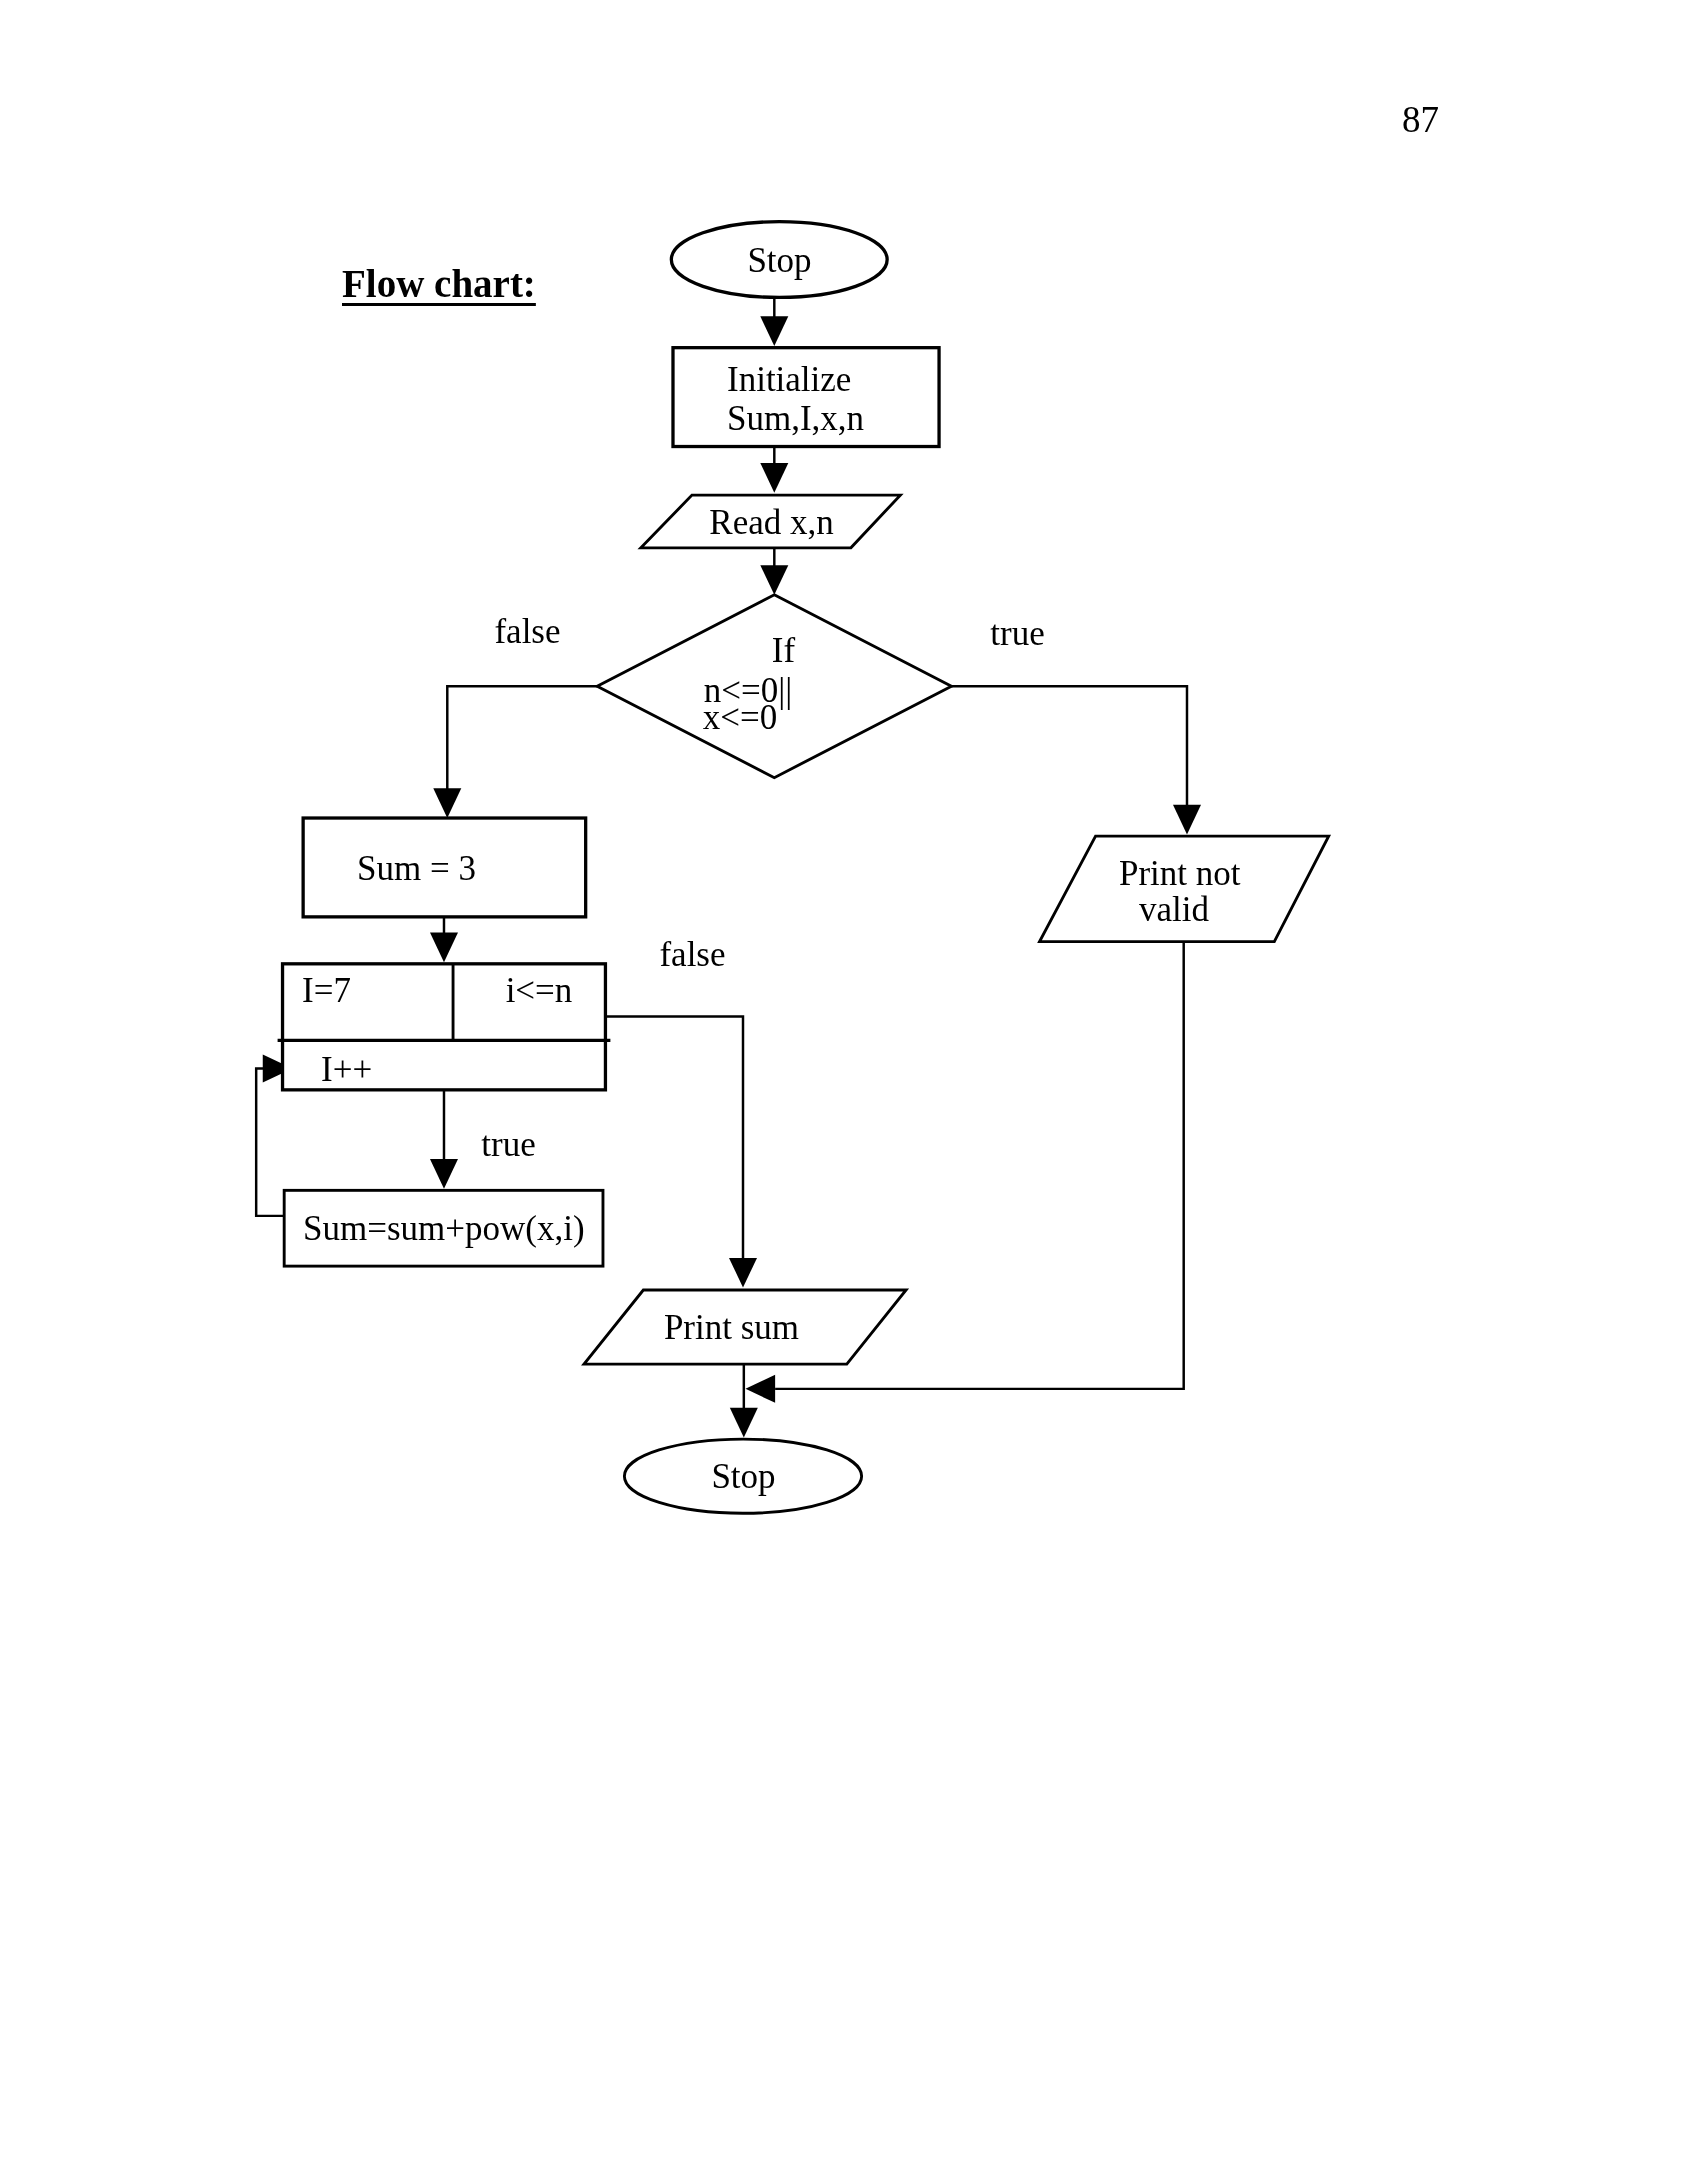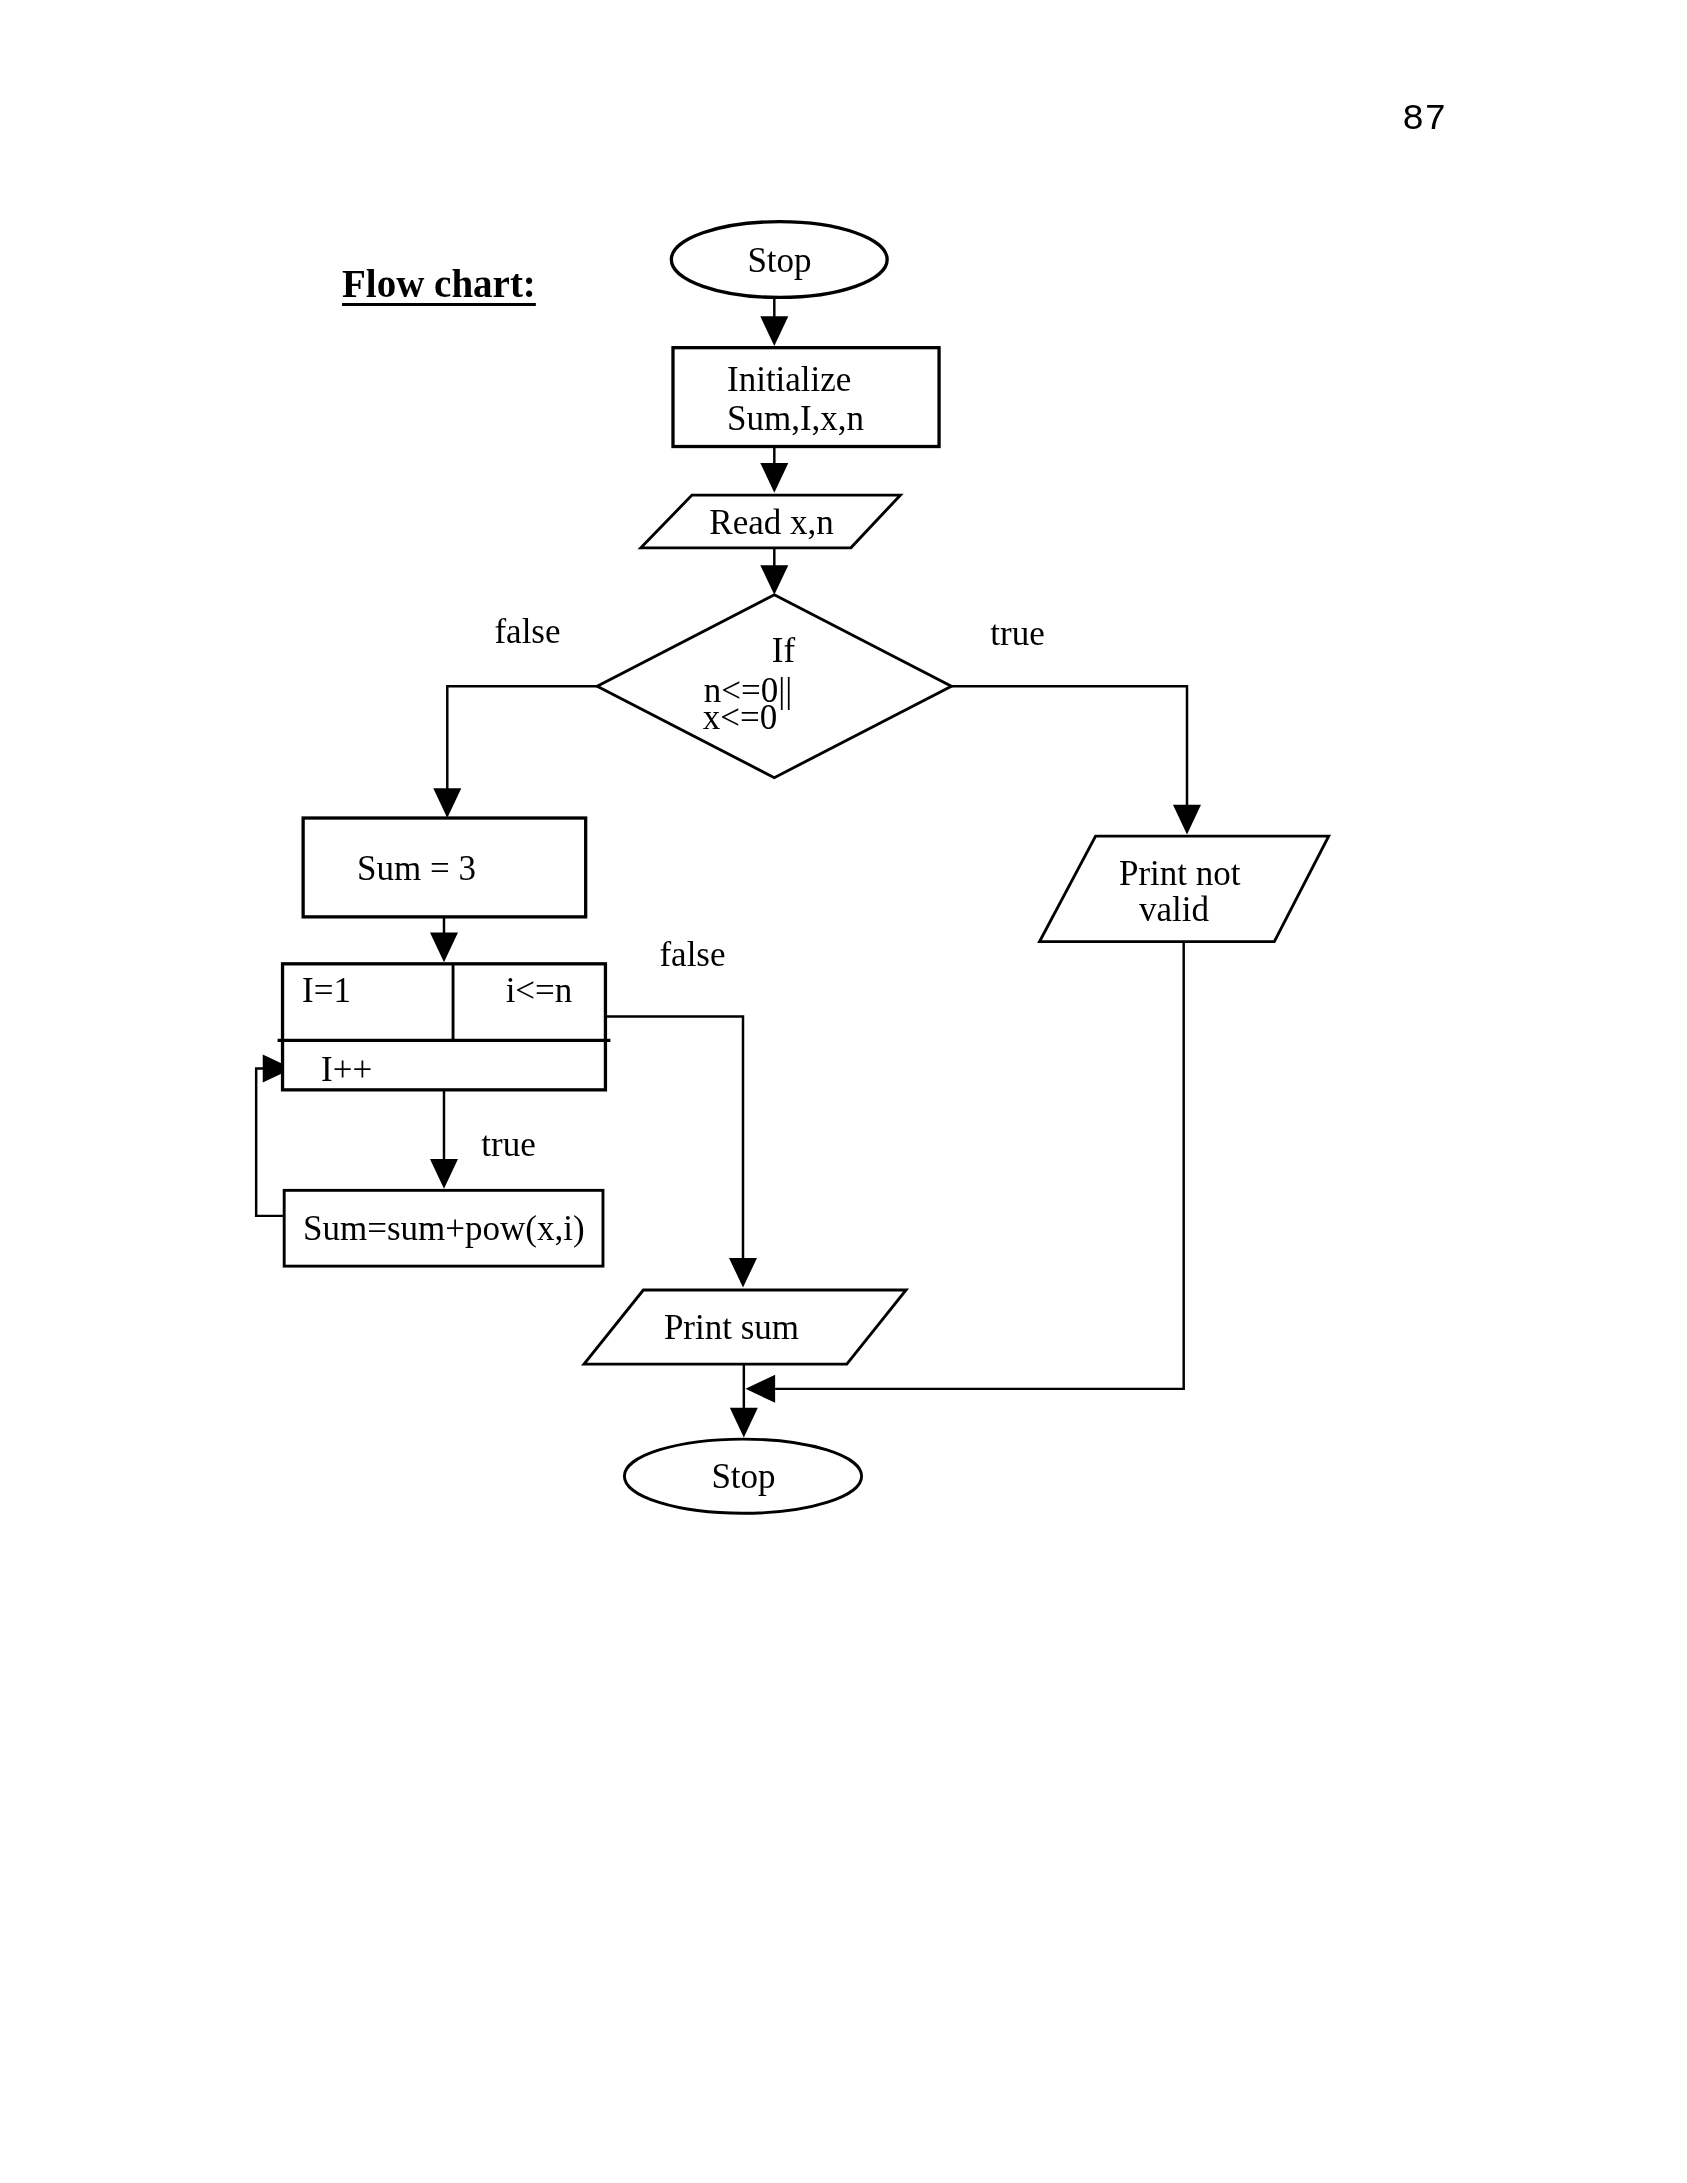--- a/index.html
+++ b/index.html
@@ -57,40 +57,40 @@
       <rect x="343" y="1170" width="392" height="153" stroke-width="4"></rect>
       <line x1="550" y1="1170" x2="550" y2="1263" stroke-width="3.5"></line>
       <line x1="337" y1="1263" x2="741" y2="1263" stroke-width="4"></line>
       <rect x="345" y="1445" width="387" height="92" stroke-width="3.5"></rect>
       <polygon points="781,1566 1100,1566 1028,1656 709,1656" stroke-width="3.5"></polygon>
       <polygon points="1330,1015 1613,1015 1547,1143 1262,1143" stroke-width="3.5"></polygon>
       <ellipse cx="902" cy="1792" rx="144" ry="45" stroke-width="3.5"></ellipse>
     </g>
   </svg>
 
-  <div class="lbl pageno" style="left:1402px;top:99px;font-family:Liberation Mono, monospace;">87</div>
+  <div class="lbl pageno" style="left:1402px;top:99px;">87</div>
   <div class="lbl title" style="left:342px;top:262px;">Flow chart:</div>
 
   <div class="lbl ctr" style="left:697px;top:241px;width:165px;">Stop</div>
 
   <div class="lbl" style="left:727px;top:360px;">Initialize</div>
   <div class="lbl" style="left:727px;top:399px;">Sum,I,x,n</div>
 
   <div class="lbl ctr" style="left:689px;top:503px;width:165px;">Read x,n</div>
 
   <div class="lbl ctr" style="left:734px;top:631px;width:99px;">If</div>
   <div class="lbl ctr" style="left:682px;top:671px;width:132px;">n&lt;=0||</div>
   <div class="lbl ctr" style="left:674px;top:698px;width:132px;">x&lt;=0</div>
 
   <div class="lbl ctr" style="left:445px;top:612px;width:165px;">false</div>
   <div class="lbl ctr" style="left:935px;top:614px;width:165px;">true</div>
 
   <div class="lbl" style="left:357px;top:849px;">Sum = 3</div>
 
-  <div class="lbl" style="left:302px;top:971px;">I=1</div>
+  <div class="lbl" style="left:302px;top:971px;">I=7</div>
   <div class="lbl ctr" style="left:473px;top:971px;width:132px;">i&lt;=n</div>
   <div class="lbl" style="left:321px;top:1050px;">I++</div>
 
   <div class="lbl ctr" style="left:610px;top:935px;width:165px;">false</div>
   <div class="lbl ctr" style="left:426px;top:1125px;width:165px;">true</div>
 
   <div class="lbl" style="left:303px;top:1209px;">Sum=sum+pow(x,i)</div>
 
   <div class="lbl ctr" style="left:649px;top:1308px;width:165px;">Print sum</div>
 

